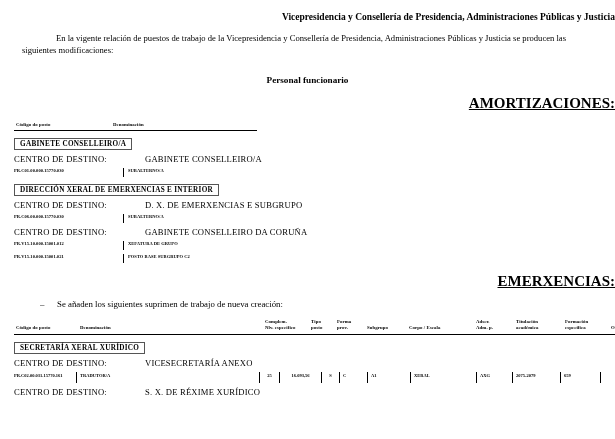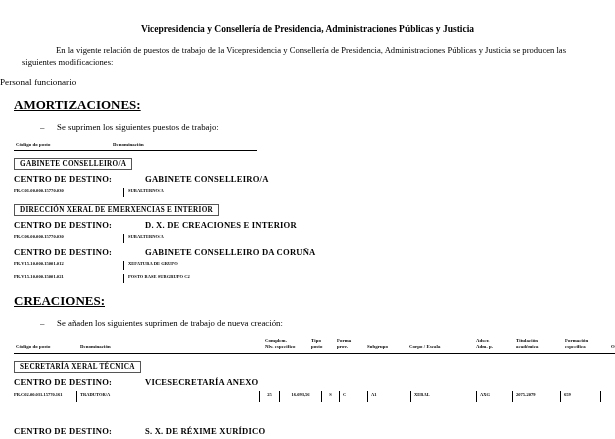--- a/index.html
+++ b/index.html
@@ -23,45 +23,46 @@
   }
 
   
   .annex-title {
     text-align: center;
     font-size: 10.5px;
     margin-top: 9px;
     letter-spacing: 0.3px;
   }
   .dept-title {
-    text-align: center;
+    text-align: right;
     font-weight: bold;
     font-size: 9.5px;
-    margin-top: 24px;
+    margin-top: 12px;
   }
   .intro {
     font-size: 8.6px;
     margin: 11px 16px 0 22px;
     line-height: 1.35;
     text-align: left;
   }
   .intro .indent { display: inline-block; width: 34px; }
   .personal-func {
-    text-align: left;
-    font-weight: normal;
+    text-align: center;
+    font-weight: bold;
     font-size: 9.2px;
-    margin-top: 9px;
+    margin-top: 19px;
   }
 
   
   .section-heading {
-    font-size: 13px;
+    font-size: 15px;
     font-weight: bold;
     text-decoration: underline;
     margin: 10px 0 0 14px;
+    text-align: right;
   }
   .bullet-line {
     font-size: 8.8px;
     margin: 9px 0 0 40px;
   }
   .bullet-line .dash {
     display: inline-block;
     width: 17px;
   }
 
@@ -100,21 +101,21 @@
     padding: 1px 5px 1px 5px;
     font-size: 7.2px;
     font-weight: bold;
     letter-spacing: 0.3px;
     margin: 7px 0 0 14px;
     background: #fff;
   }
   .destino-row {
     margin: 4px 0 0 14px;
     font-size: 8.6px;
-    font-weight: bold;
+    font-weight: normal;
     letter-spacing: 0.2px;
   }
   .destino-label { display: inline-block; width: 131px; }
 
   
   .code-row {
     position: relative;
     margin: 4px 0 0 14px;
     height: 9px;
     font-size: 4.5px;
@@ -170,21 +171,20 @@
 
   <div class="dept-title">Vicepresidencia y Consellería de Presidencia, Administraciones Públicas y Justicia</div>
 
   <div class="intro"><span class="indent"></span><span>En la vigente relación de puestos de trabajo de la Vicepresidencia y Consellería de Presidencia, Administraciones Públicas y Justicia se producen las siguientes modificaciones:</span></div>
 
   <div class="personal-func">Personal funcionario</div>
 
   
   <div class="section-heading">AMORTIZACIONES:</div>
 
-  <div class="bullet-line"><span class="dash">–</span><span>Se suprimen los siguientes puestos de trabajo:</span></div>
 
   <table class="tbl">
     <tbody>
         <tr class="colheads">
       <td style="width:95px">Código do posto</td>
       <td style="width:490px">Denominación</td>
     </tr>
   </tbody>
     </table>
   <div class="amort-rule"></div>
@@ -192,39 +192,39 @@
   
   <div class="unit-box">GABINETE CONSELLEIRO/A</div>
   <div class="destino-row"><span class="destino-label">CENTRO DE DESTINO:</span><span>GABINETE CONSELLEIRO/A</span></div>
   <div class="code-row">
     <span class="code-cell">PR.C01.00.000.15770.030</span>
     <span class="denom-cell">SUBALTERNO/A</span>
   </div>
 
   
   <div class="unit-box">DIRECCIÓN XERAL DE EMERXENCIAS E INTERIOR</div>
-  <div class="destino-row"><span class="destino-label">CENTRO DE DESTINO:</span><span>D. X. DE CREACIONES E INTERIOR</span></div>
+  <div class="destino-row"><span class="destino-label">CENTRO DE DESTINO:</span><span>D. X. DE EMERXENCIAS E SUBGRUPO</span></div>
   <div class="code-row">
     <span class="code-cell">PR.C06.00.000.15770.030</span>
     <span class="denom-cell">SUBALTERNO/A</span>
   </div>
 
   
   <div class="destino-row"><span class="destino-label">CENTRO DE DESTINO:</span><span>GABINETE CONSELLEIRO DA CORUÑA</span></div>
   <div class="code-row">
     <span class="code-cell">PR.V15.10.000.15001.012</span>
     <span class="denom-cell">XEFATURA DE GRUPO</span>
   </div>
   <div class="code-row">
     <span class="code-cell">PR.V15.10.000.15001.021</span>
     <span class="denom-cell">POSTO BASE SUBGRUPO C2</span>
   </div>
 
   
-  <div class="section-heading">CREACIONES:</div>
+  <div class="section-heading">EMERXENCIAS:</div>
 
   <div class="bullet-line"><span class="dash">–</span><span>Se añaden los siguientes suprimen de trabajo de nueva creación:</span></div>
 
   <table class="tbl">
     <tbody>
         <tr class="colheads">
       <td style="width:62px">Código do posto</td>
       <td style="width:183px">Denominación</td>
       <td style="width:44px"><span>Complem.</span><br><span>Nlv. específico</span></td>
       <td style="width:24px"><span>Tipo</span><br><span>posto</span></td>
@@ -236,34 +236,34 @@
       <td style="width:44px"><span>Formación</span><br><span>específica</span></td>
       <td style="width:60px">Observacións</td>
     </tr>
     <tr>
           <td colspan="11" class="rule"></td>
         </tr>
   </tbody>
     </table>
 
   
-  <div class="unit-box">SECRETARÍA XERAL TÉCNICA</div>
+  <div class="unit-box">SECRETARÍA XERAL XURÍDICO</div>
   <div class="destino-row"><span class="destino-label">CENTRO DE DESTINO:</span><span>VICESECRETARÍA ANEXO</span></div>
   <div class="crea-row">
     <span class="cell first" style="left:0;width:62px">PR.C02.00.031.15770.161</span>
     <span class="cell" style="left:62px;width:183px">TRADUTOR/A</span>
     <span class="cell num" style="left:245px;width:20px">25</span>
     <span class="cell num" style="left:265px;width:42px">16.093,56</span>
     <span class="cell num" style="left:307px;width:18px">S</span>
     <span class="cell" style="left:325px;width:28px">C</span>
     <span class="cell" style="left:353px;width:43px">A1</span>
     <span class="cell" style="left:396px;width:66px">XERAL</span>
     <span class="cell" style="left:462px;width:36px">AXG</span>
     <span class="cell" style="left:498px;width:48px">2075-2079</span>
     <span class="cell" style="left:546px;width:40px">659</span>
     <span class="cell" style="left:586px;width:14px"></span>
   </div>
 
   
-  <div class="destino-row" style="margin-top:24px"><span class="destino-label">CENTRO DE DESTINO:</span><span>S. X. DE RÉXIME XURÍDICO</span></div>
+  <div class="destino-row" style="margin-top:4px"><span class="destino-label">CENTRO DE DESTINO:</span><span>S. X. DE RÉXIME XURÍDICO</span></div>
   
 
 </div>
 
 </body></html>

